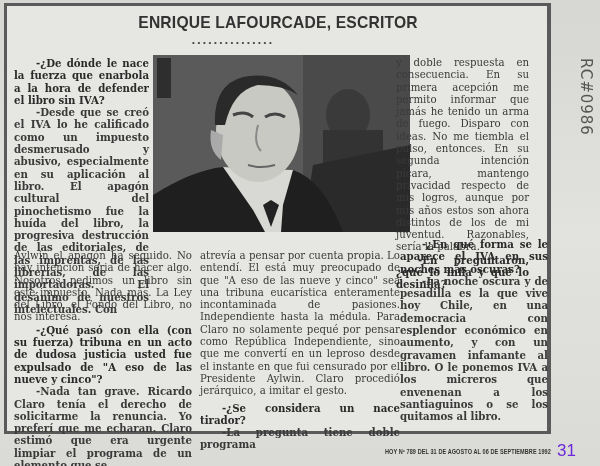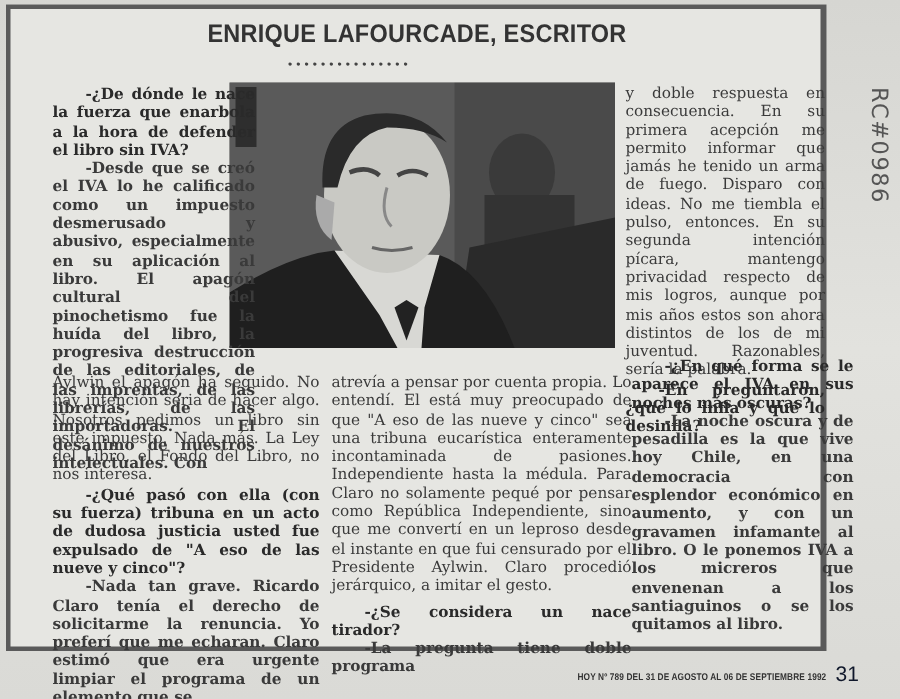--- a/index.html
+++ b/index.html
@@ -31,39 +31,38 @@
     font-family:"Liberation Sans", sans-serif; font-size:8px; letter-spacing:2.7px;
     color:#444; overflow:hidden; white-space:nowrap; height:9px; line-height:8px;
   }
   .photo {
     position:absolute; left:153px; top:55px; width:257px; height:177px;
     background:#4a4a4a; overflow:hidden;
   }
   .col {
     position:absolute; font-size:10.2px; line-height:12.3px; text-align:justify;
     color:#3a3a3a;
-    margin-left:21px;
   }
   .col p { margin:0; }
   .q { font-weight:bold; color:#2a2a2a; text-indent:22px; }
   .a { text-indent:22px;font-weight:bold; }
   .col1 { left:14px; top:57px; width:135px; }
   .col1b { left:14px; top:250px; width:178px; }
   .col2 { left:200px; top:250px; width:200px; }
   .col3 { left:396px; top:57px; width:133px; }
   .col3b { left:400px; top:238px; width:148px; }
   .footer {
     position:absolute; left:385px; top:448px;
     font-family:"Liberation Sans", sans-serif; font-size:6.5px; font-weight:bold;
     color:#333; letter-spacing:0.1px; transform:scaleX(0.85); transform-origin:left;
     white-space:nowrap;
   }
   .pagenum {
     position:absolute; left:557px; top:441px;
-    font-family:"Liberation Sans", sans-serif; font-size:14px; color:#0f172a;
+    font-family:"Liberation Sans", sans-serif; font-size:17px; color:#6d28d9;
   }
   .handwriting {
     position:absolute; left:555px; top:58px; width:40px; height:80px;
     font-family:"DejaVu Sans", sans-serif; font-size:15px; color:#555;
     writing-mode:vertical-rl; letter-spacing:1px;
   }
 </style>
 </head>
 <body>
 

